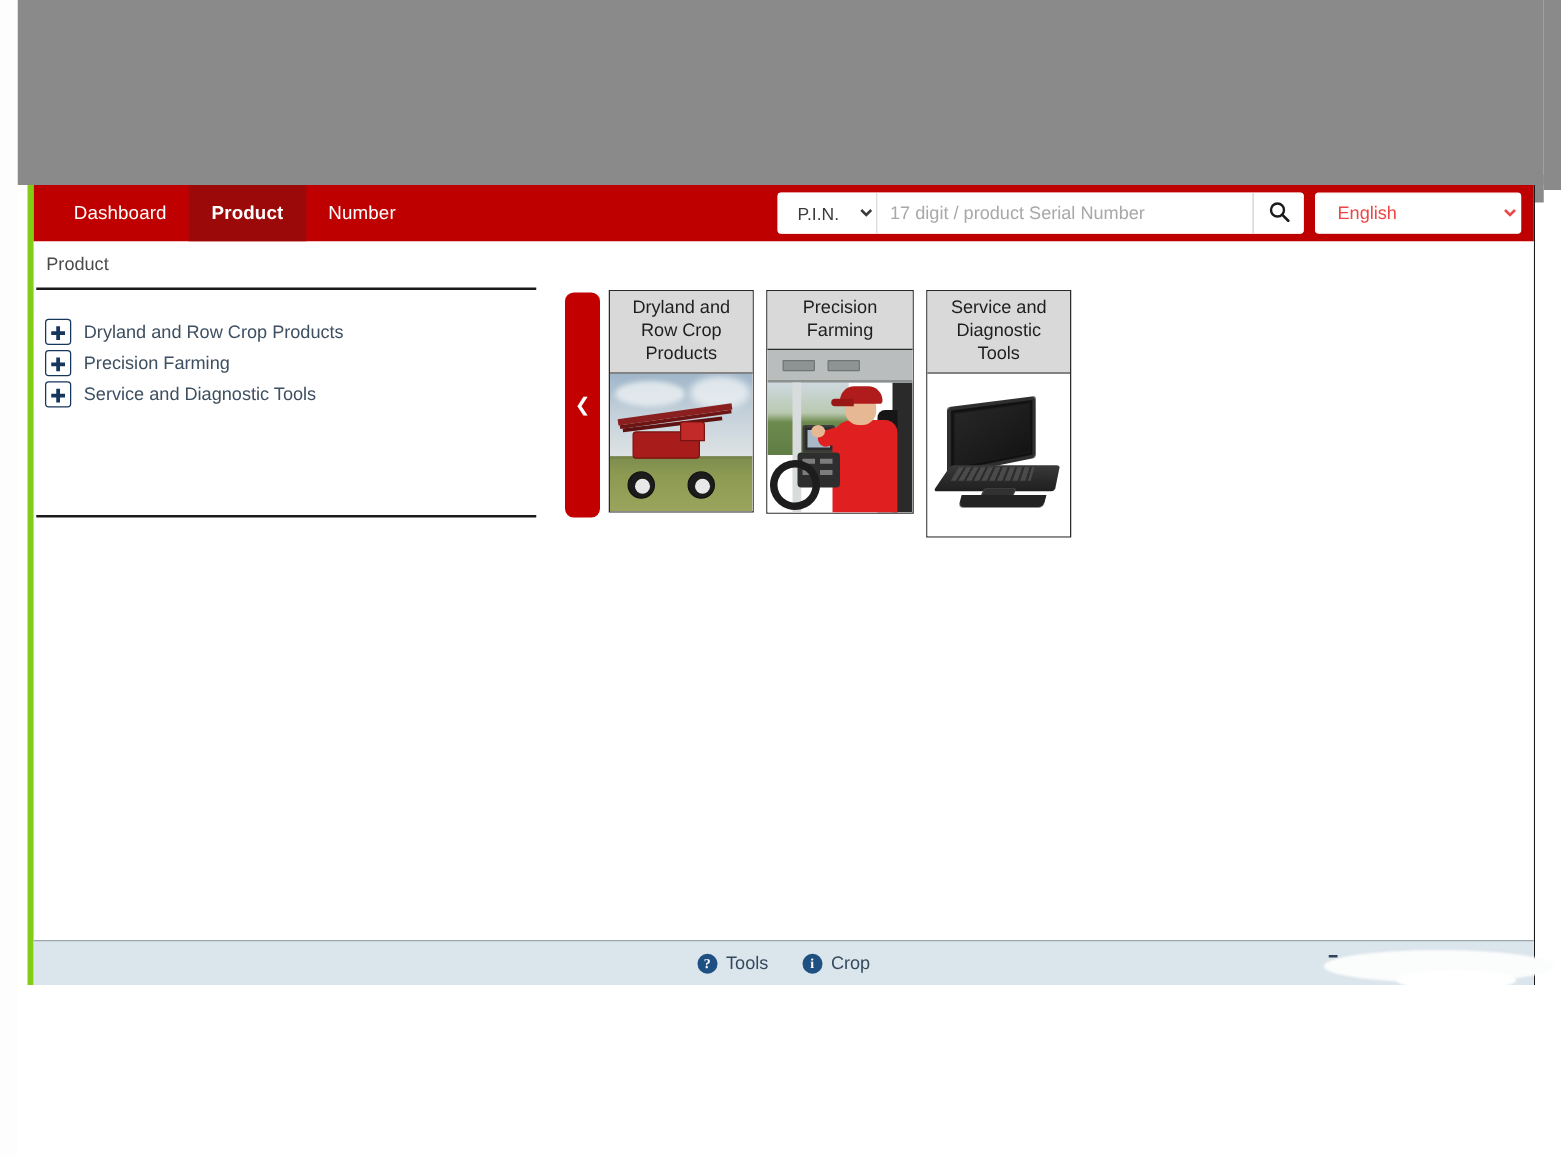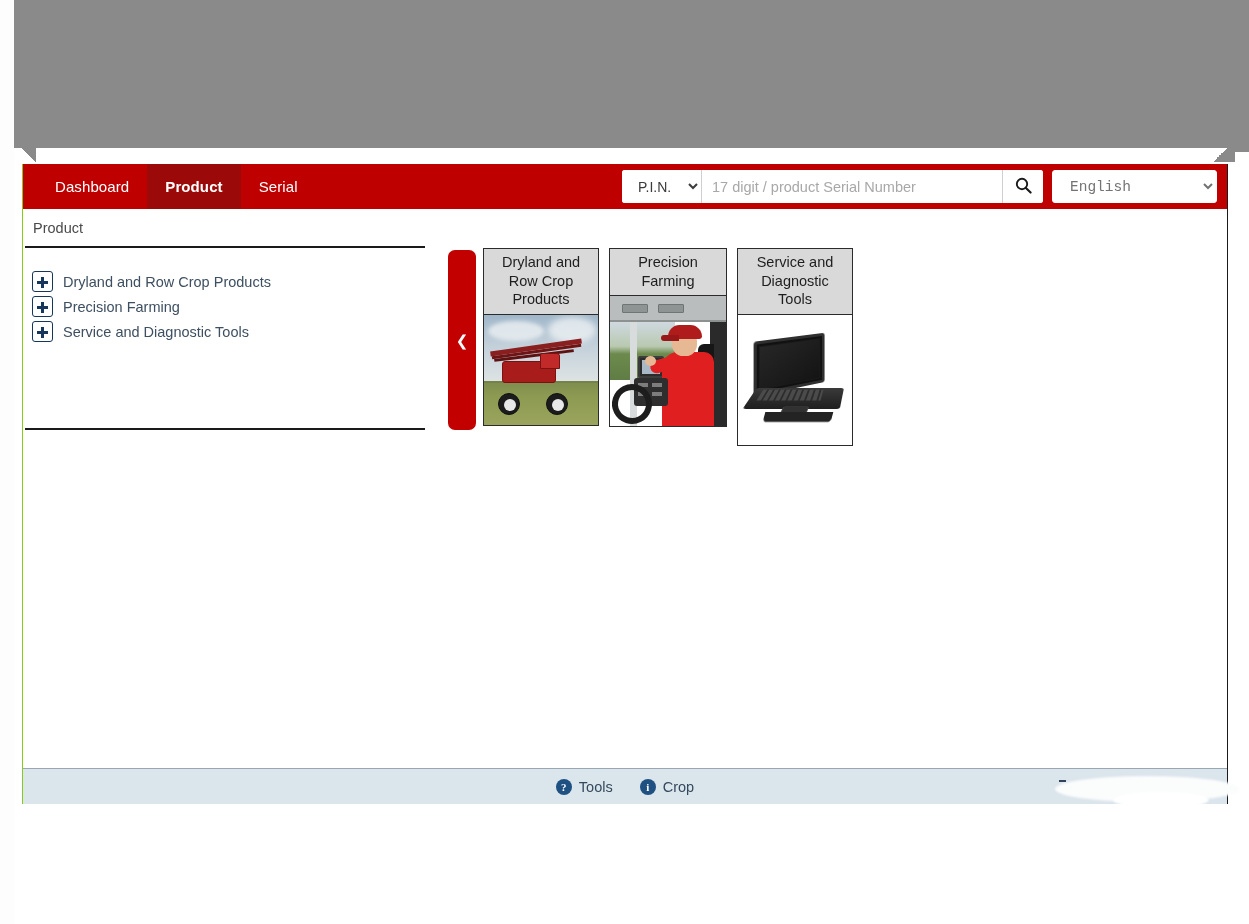--- a/index.html
+++ b/index.html
@@ -33,25 +33,25 @@
   .left-white-strip {
     position: absolute;
     left: 0; top: 0;
     width: 14px; height: 924px;
     background: #fdfdfd;
   }
 
   
   .page {
     position: absolute;
-    left: 22px; top: 164px;
+    left: 22px; top: 148px;
     width: 1206px;
     height: 640px;
     background: #ffffff;
-    border-left: 1px solid #84cc16;
+    border-left: 5px solid #84cc16;
     border-right: 1px solid #1a1a1a;
   }
   
   .corner-notch-left {
     position: absolute;
     left: 14px; top: 140px;
     width: 22px; height: 22px;
     background: linear-gradient(45deg, transparent 50%, #8a8a8a 50%);
   }
   .corner-notch-right {
@@ -138,23 +138,23 @@
     align-items: center;
     justify-content: center;
     padding: 0;
   }
   .lang-select {
     height: 33px;
     width: 165px;
     background: #ffffff;
     border: 1px solid #ffffff;
     border-radius: 3px;
-    font-family: Liberation Mono, monospace;
+    font-family: Liberation Sans, sans-serif;
     font-size: 14.5px;
-    color: #737373;
+    color: #ef4444;
     padding: 0 8px 0 13px;
     outline: none;
     cursor: pointer;
   }
 
   
   .breadcrumb {
     height: 37px;
     display: flex;
     align-items: center;
@@ -532,21 +532,21 @@
 
     <div class="navbar">
       <div class="nav-tabs">
         <div class="nav-tab">
           <span>Dashboard</span>
         </div>
         <div class="nav-tab active">
           <span>Product</span>
         </div>
         <div class="nav-tab">
-          <span>Serial</span>
+          <span>Number</span>
         </div>
       </div>
 
       <div class="nav-right">
         <div class="search-group">
           <select class="pin-select">
             <option>P.I.N.</option>
             <option>Model</option>
             <option>Serial</option>
           </select>

